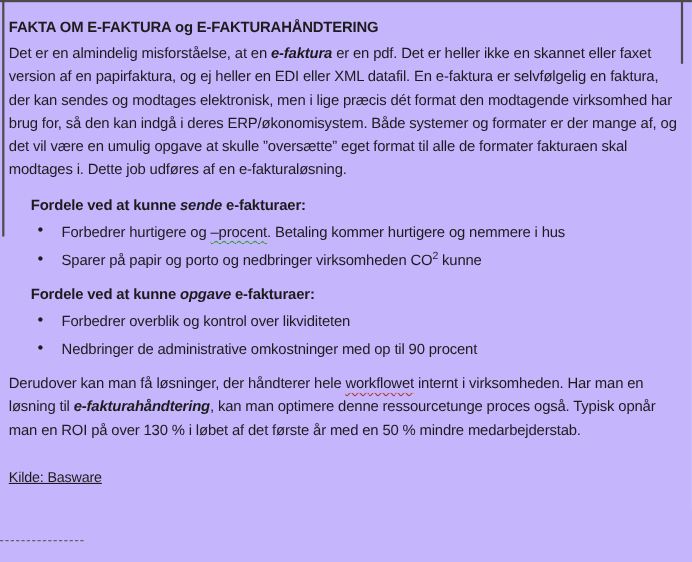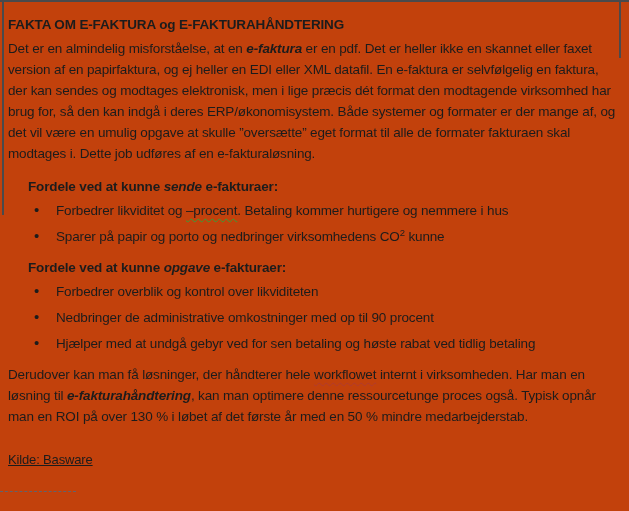--- a/index.html
+++ b/index.html
@@ -1,20 +1,20 @@
 <!DOCTYPE html>
 <html><head>
 <meta charset="utf-8">
 <style>
   html, body { margin: 0; padding: 0; background: #ffffff; }
   .page {
     position: relative;
     width: 629px;
     height: 511px;
-    background: #c2410c;
+    background: #c4b5fd;
     overflow: hidden;
     font-family: "Liberation Sans", sans-serif;
     font-size: 13.5px;
     line-height: 21px;
     letter-spacing: -0.15px;
     color: #1c1c1c;
     box-sizing: border-box;
   }
   .content { padding: 14px 8px 0 8px; }
 
@@ -61,28 +61,27 @@
   <div class="border-right"></div>
   <div class="dotted-artifact"></div>
 
   <div class="content">
     <div class="doc-title">FAKTA OM E-FAKTURA og E-FAKTURAHÅNDTERING</div>
 
     <p class="para"><span>Det er en almindelig misforståelse, at en </span><span class="seg-bi">e-faktura</span><span> er en pdf. Det er heller ikke en skannet eller faxet version af en papirfaktura, og ej heller en EDI eller XML datafil. En e-faktura er selvfølgelig en faktura, der kan sendes og modtages elektronisk, men i lige præcis dét format den modtagende virksomhed har brug for, så den kan indgå i deres ERP/økonomisystem. Både systemer og formater er der mange af, og det vil være en umulig opgave at skulle ”oversætte” eget format til alle de formater fakturaen skal modtages i. Dette job udføres af en e-fakturaløsning.</span></p>
 
     <div class="sec-heading"><span class="seg-b">Fordele ved at kunne </span><span class="seg-bi">sende</span><span class="seg-b"> e-fakturaer:</span></div>
     <ul class="benefits">
-        <li class="bullet"><span>Forbedrer likviditet og </span><span class="seg-wavy-green">–procent</span><span>. Betaling kommer hurtigere og nemmere i hus</span></li>
-        <li class="bullet"><span>Sparer på papir og porto og nedbringer virksomhedens CO</span><span class="seg-sup">2</span><span> kunne</span></li>
+        <li class="bullet"><span>Forbedrer hurtigere og </span><span class="seg-wavy-green">–procent</span><span>. Betaling kommer hurtigere og nemmere i hus</span></li>
+        <li class="bullet"><span>Sparer på papir og porto og nedbringer virksomheden CO</span><span class="seg-sup">2</span><span> kunne</span></li>
       </ul>
 
     <div class="sec-heading"><span class="seg-b">Fordele ved at kunne </span><span class="seg-bi">opgave</span><span class="seg-b"> e-fakturaer:</span></div>
     <ul class="benefits">
         <li class="bullet"><span>Forbedrer overblik og kontrol over likviditeten</span></li>
         <li class="bullet"><span>Nedbringer de administrative omkostninger med op til 90 procent</span></li>
-        <li class="bullet"><span>Hjælper med at undgå gebyr ved for sen betaling og høste rabat ved tidlig betaling</span></li>
       </ul>
 
     <p class="para"><span>Derudover kan man få løsninger, der håndterer hele </span><span class="seg-wavy-red">workflowet</span><span> internt i virksomheden. Har man en løsning til </span><span class="seg-bi">e-fakturahåndtering</span><span>, kan man optimere denne ressourcetunge proces også. Typisk opnår man en ROI på over 130 % i løbet af det første år med en 50 % mindre medarbejderstab.</span></p>
 
     <div class="source-line">Kilde: Basware</div>
   </div>
 </div>
 
 </body></html>

